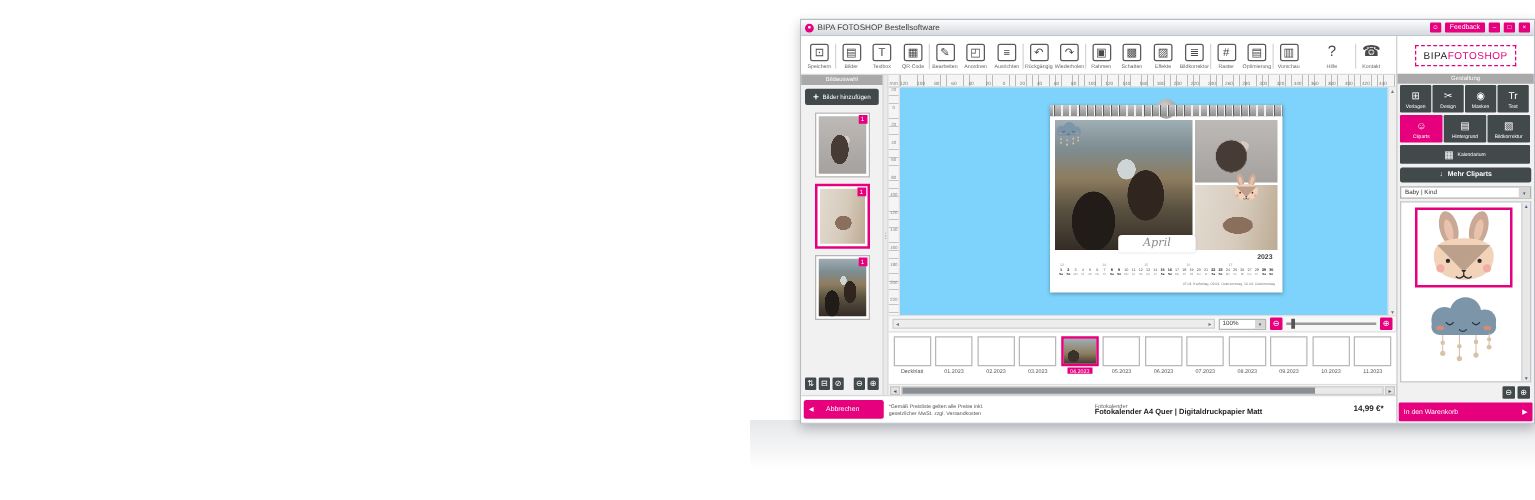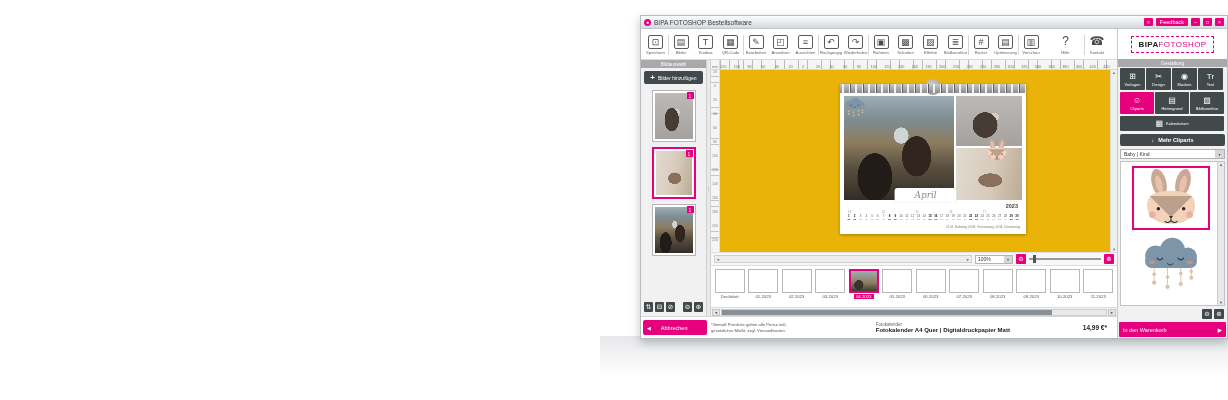--- a/index.html
+++ b/index.html
@@ -68,21 +68,21 @@
   .ruler-corner { width:9px; flex:0 0 9px; border-right:1px solid #d8d8d8; font-size:4px; color:#888;
     display:flex; align-items:flex-end; justify-content:center; }
   .hruler { flex:1; display:flex; align-items:flex-end; overflow:hidden;
     background:repeating-linear-gradient(90deg,#b9b9b9 0 .5px, transparent .5px 4.6px); }
   .hruler .rl { flex:1; font-size:3.8px; color:#777; text-align:left; }
   .canvas-view { flex:1; display:flex; min-height:0; }
   .vruler { width:9px; flex:0 0 9px; background:#f5f5f5; border-right:1px solid #e0e0e0;
     display:flex; flex-direction:column; overflow:hidden;
     background-image:repeating-linear-gradient(180deg,#c4c4c4 0 .5px, transparent .5px 6.2px); }
   .vruler .rl { flex:1; font-size:3.6px; color:#888; text-align:center; }
-  .viewport { flex:1; position:relative; background:#eab308; }
+  .viewport { flex:1; position:relative; background:#7dd3fc; }
   .vscroll { width:7px; flex:0 0 7px; background:#efefef; border-left:1px solid #dcdcdc;
     display:flex; flex-direction:column; justify-content:space-between; align-items:center; font-size:4px; color:#777; }
   .vscroll span { cursor:pointer; }
 
   
   .page { position:absolute; left:120px; top:14px; width:186px; height:150px; background:#fff;
     box-shadow:0 1px 3px rgba(0,0,0,.3); }
   .hanger { position:absolute; left:50%; top:-5px; width:16px; height:16px; margin-left:-8px;
     border-radius:50%; background:radial-gradient(circle at 40% 35%, #cfcfcf, #8f8f8f); }
   .spiral { position:relative; height:9px; background:linear-gradient(180deg,#c9c9c9,#8c8c8c);
@@ -163,21 +163,21 @@
   .product-block { text-align:left; }
   .prod-cat { font-size:4.5px; color:#666; }
   .prod-name { font-size:6px; font-weight:bold; color:#222; }
   .price { font-size:6.5px; font-weight:bold; color:#222; margin-right:8px; white-space:nowrap; }
 
   
   .right-panel { width:110px; flex:0 0 110px; border-left:1px solid #c8c8c8; background:#f1f1f1;
     display:flex; flex-direction:column; }
   .logo-box { height:30px; flex:0 0 30px; background:#fff; display:flex; align-items:center; justify-content:center; }
   .logo-frame { border:1px dashed #e6007e; padding:3px 6px; letter-spacing:.4px; }
-  .logo-bipa { font-weight:bold; font-size:8px; color:#1d1d1f; }
+  .logo-bipa { font-weight:normal; font-size:8px; color:#1d1d1f; }
   .logo-foto { font-size:8px; color:#e6007e; }
   .tabs-grid { display:flex; flex-wrap:wrap; gap:1px; padding:1px 2px; }
   .tab { background:#41494b; color:#fff; border-radius:1px; display:flex; flex-direction:column;
     align-items:center; justify-content:center; gap:1px; cursor:pointer; }
   .tab.selected { background:#e6007e; }
   .tab .t-ico { font-size:8px; line-height:9px; }
   .tab .t-lab { font-size:4px; white-space:nowrap; }
   .row4 .tab { width:25px; height:22px; }
   .row3 .tab { width:34px; height:22px; }
   .row1 .tab { width:104px; height:15px; flex-direction:row; gap:3px; }

